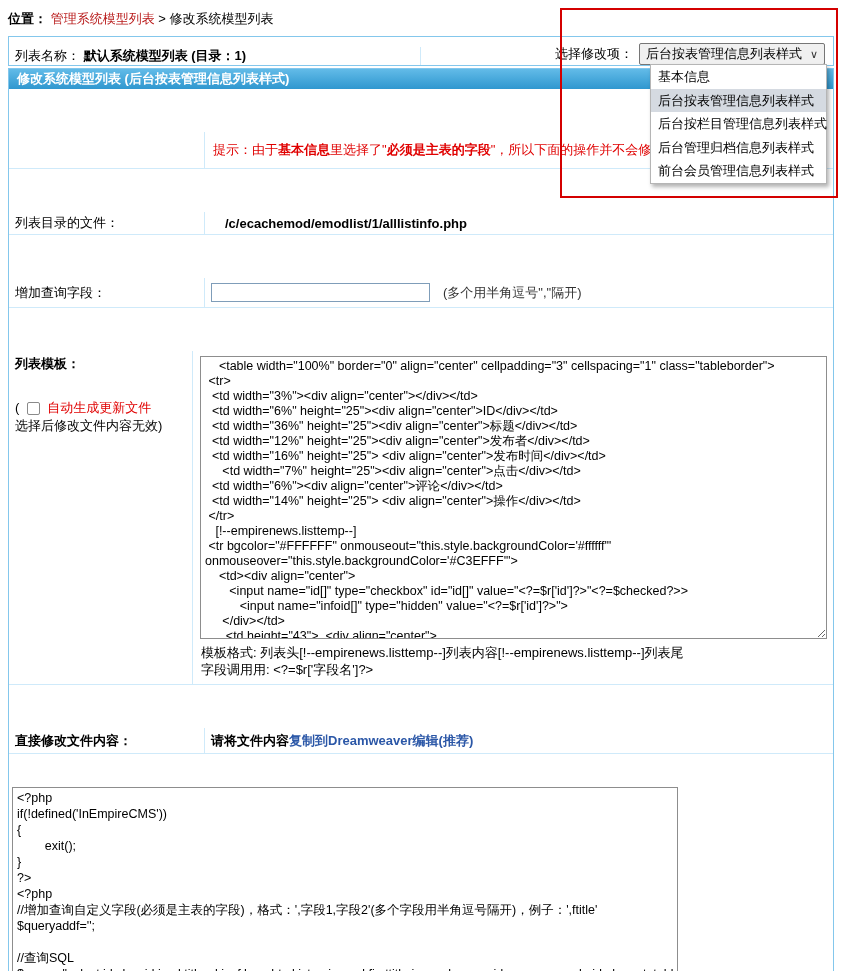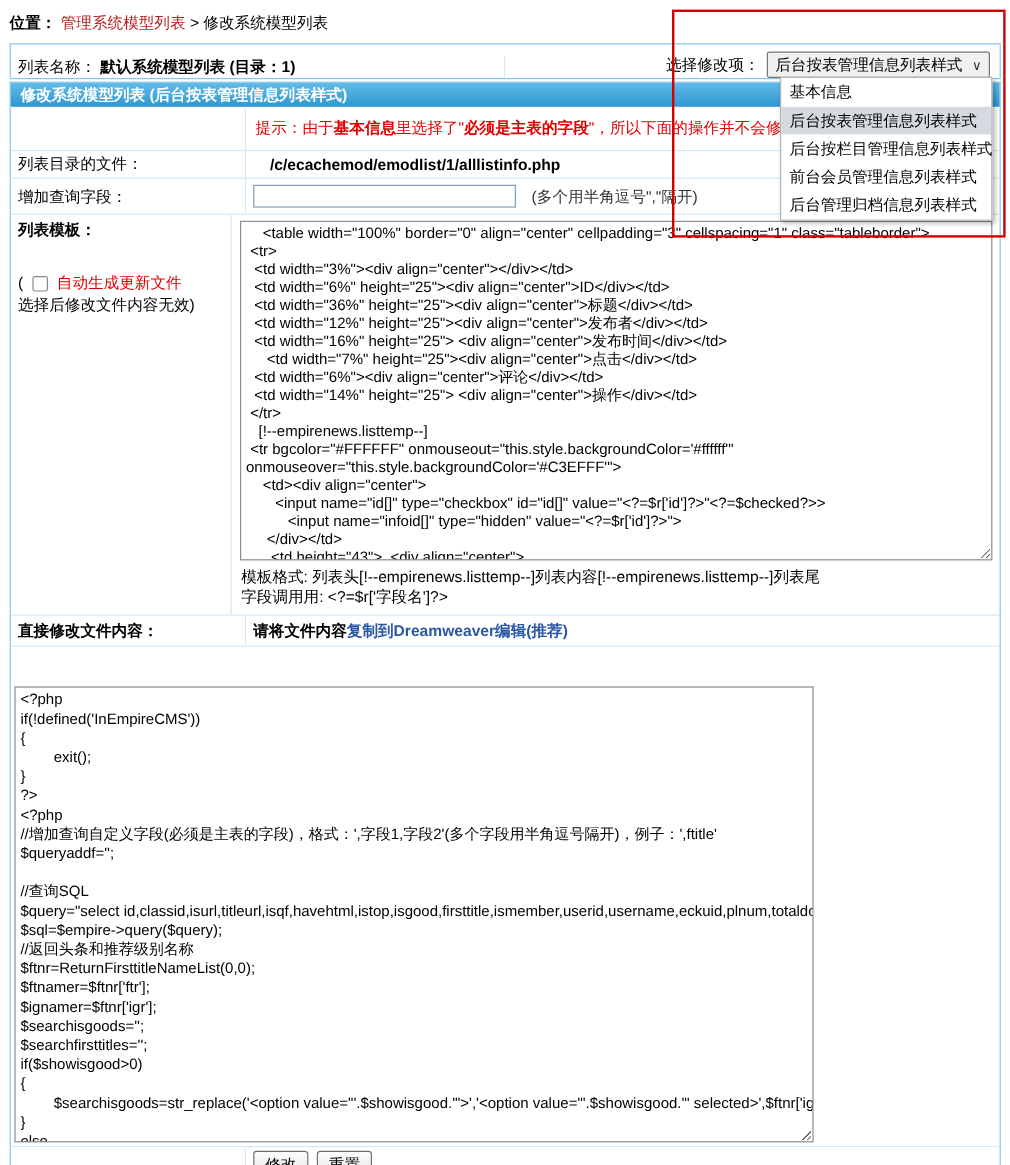--- a/index.html
+++ b/index.html
@@ -23,21 +23,21 @@
   .selbox .chev { font-size: 11px; color: #333; margin-left: 4px; }
 
   
   .popup { position: absolute; left: 650px; top: 64px; width: 177px; background: #fff; border: 1px solid #b5b5b5; box-shadow: 2px 3px 4px rgba(0,0,0,.3); z-index: 80; }
   .popup .opt { height: 23.6px; line-height: 23.6px; padding-left: 7px; white-space: nowrap; }
   .popup .opt.sel { background: #d5dae1; }
 
   
   .tbl2 { position: absolute; left: 8px; top: 68px; width: 826px; border: 1px solid #84c7ec; border-bottom: 2px solid #2f9ad2; background: #fff; }
   .hdr { height: 20px; line-height: 20px; padding-left: 8px; color: #fff; font-weight: bold; background: linear-gradient(#62bbe8, #2f97cf); white-space: nowrap; }
-  .row { display: flex; border-bottom: 1px solid #cfeafa; }
+  .row { display: flex; border-bottom: 1px solid #cfeafa; margin-top: 43px; }
   .lc { width: 196px; border-right: 1px solid #cfeafa; padding: 4px 4px 4px 6px; }
   .rc { flex: 1; padding: 4px 6px; }
   .red { color: #e00000; }
   .row-hint { height: 37px; }
   .row-hint .rc { display: flex; align-items: center; padding-left: 8px; white-space: nowrap; }
   .row-file { height: 23px; gap: 14px; }
   .row-file .lc, .row-file .rc { display: flex; align-items: center; padding-top: 0; padding-bottom: 0; }
   .row-query { height: 30px; }
   .row-query .lc, .row-query .rc { display: flex; align-items: center; padding-top: 0; padding-bottom: 0; }
   .qinput { width: 219px; height: 19px; border: 1px solid #7f9db9; background: #fff; font-family: inherit; font-size: 12px; padding: 0 3px; }
@@ -89,22 +89,22 @@
         <span class="seltext">后台按表管理信息列表样式</span>
         <span class="chev">∨</span>
       </div>
     </div>
   </div>
 
   <div class="popup">
     <div class="opt">基本信息</div>
     <div class="opt sel">后台按表管理信息列表样式</div>
     <div class="opt">后台按栏目管理信息列表样式</div>
+    <div class="opt">后台管理归档信息列表样式</div>
     <div class="opt">前台会员管理信息列表样式</div>
-    <div class="opt">后台管理归档信息列表样式</div>
   </div>
 
   <div class="tbl2">
 
     <div class="hdr">修改系统模型列表 (后台按表管理信息列表样式)</div>
 
     <div class="row row-hint">
       <div class="lc"></div>
       <div class="rc red">
         <span>提示：由于</span>

